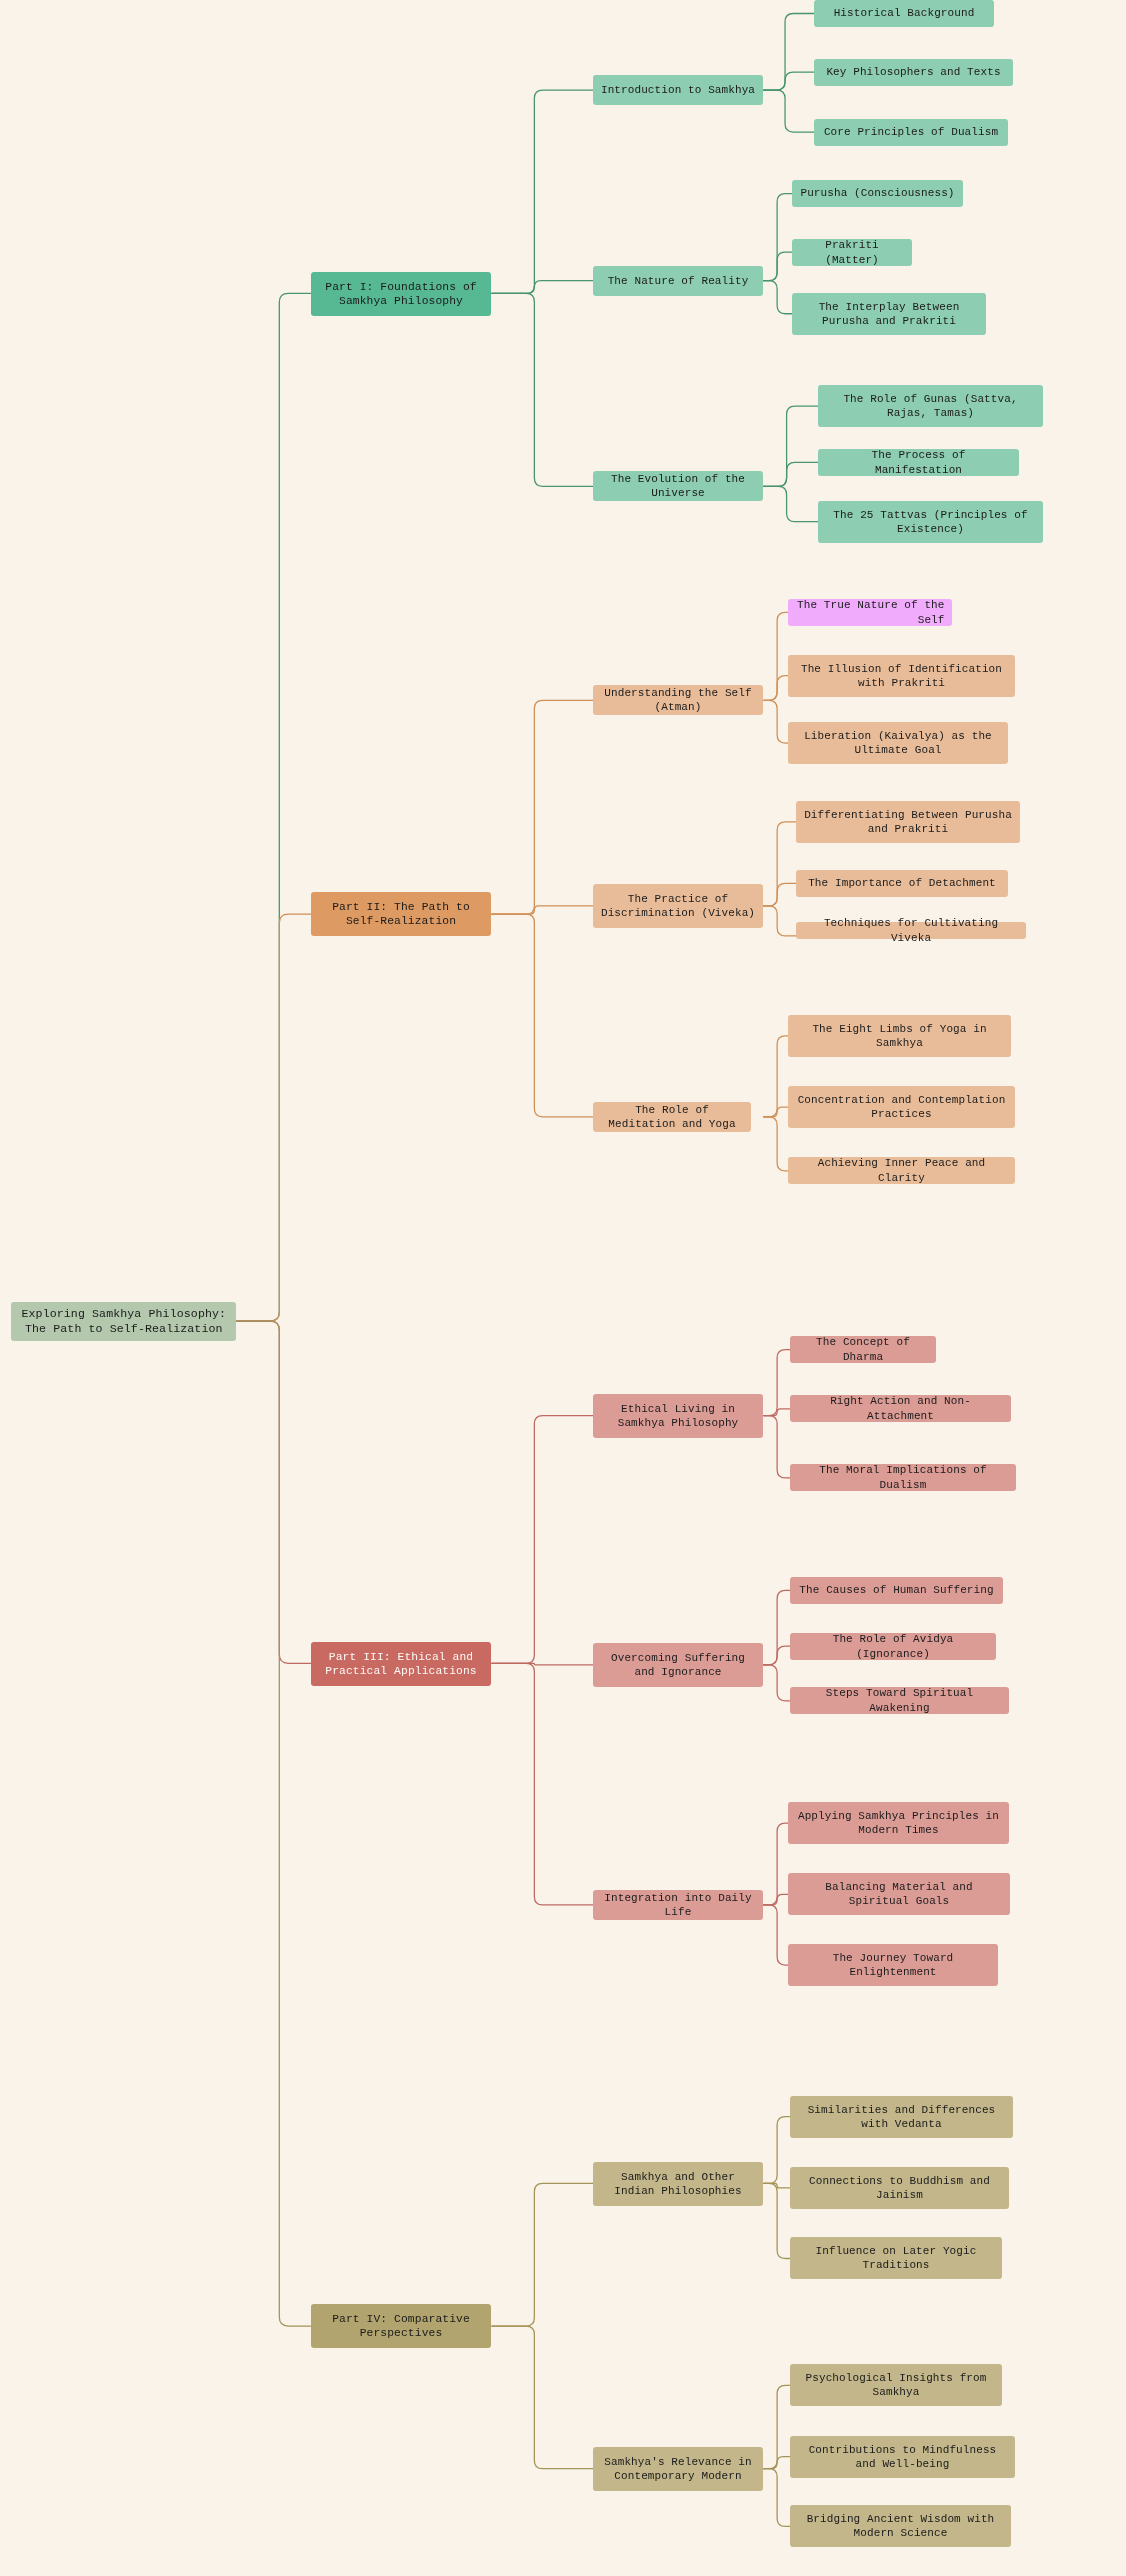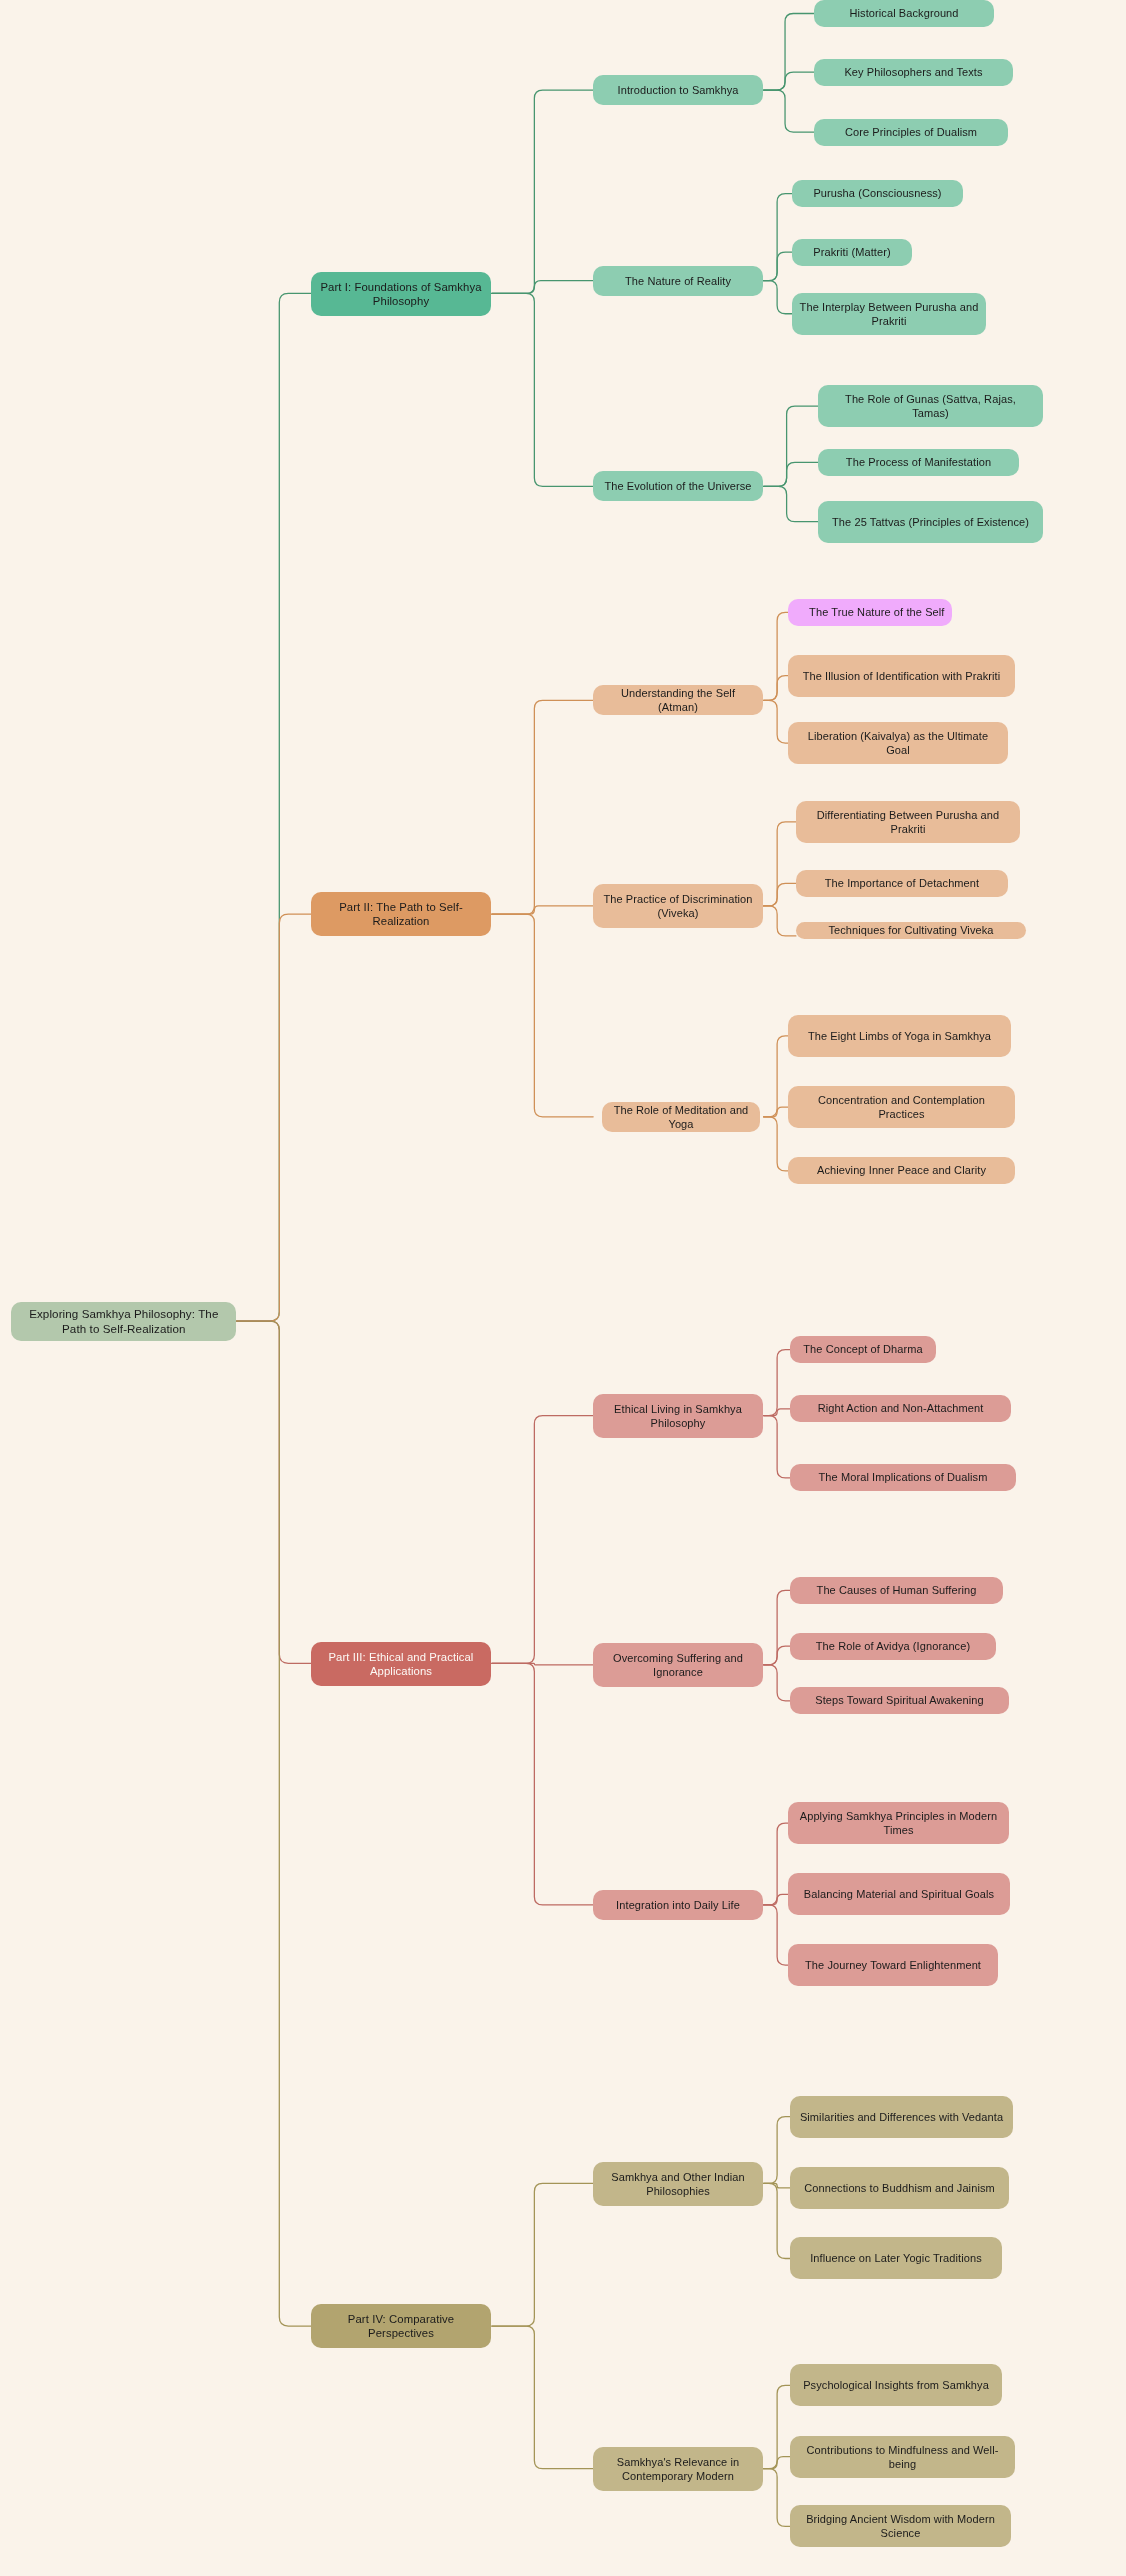--- a/index.html
+++ b/index.html
@@ -9,25 +9,26 @@
     font-family:"Liberation Sans", sans-serif;
     overflow:hidden;
   }
   #map{position:relative;width:1127px;height:2576px;}
   #wires{position:absolute;left:0;top:0;width:1127px;height:2576px;pointer-events:none;}
   .node{
     position:absolute;
     box-sizing:border-box;
     display:flex;align-items:center;justify-content:center;
     text-align:center;
-    border-radius:10px;
+    border-radius:3px;
     padding:4.5px 7.5px;
     line-height:1.28;
     color:#1b1b1b;
     letter-spacing:0.1px;
+    font-family:Liberation Mono, monospace;
   }
   .node span{display:block;width:100%;}
   .root{font-size:11.6px;}
   .part{font-size:11.3px;}
   .branch{font-size:11px;}
   .leaf{font-size:11px;}
   .light-text{color:#fdfaf6;}
 </style>
 </head>
 <body>
@@ -145,21 +146,21 @@
     </div>
     <div class="node leaf" style="left: 796px; top: 801px; width: 224px; height: 42px; background: rgb(232, 188, 153);">
       <span>Differentiating Between Purusha and Prakriti</span>
     </div>
     <div class="node leaf" style="left: 796px; top: 870px; width: 212px; height: 27px; background: rgb(232, 188, 153);">
       <span>The Importance of Detachment</span>
     </div>
     <div class="node leaf" style="left: 796px; top: 922px; width: 230px; height: 17px; background: rgb(232, 188, 153);">
       <span>Techniques for Cultivating Viveka</span>
     </div>
-    <div class="node branch" style="left: 593px; top: 1102px; width: 158px; height: 30px; background: rgb(232, 188, 153); margin-left: 9px;">
+    <div class="node branch" style="left: 593px; top: 1102px; width: 158px; height: 30px; background: rgb(232, 188, 153);">
       <span>The Role of Meditation and Yoga</span>
     </div>
     <div class="node leaf" style="left: 788px; top: 1015px; width: 223px; height: 42px; background: rgb(232, 188, 153);">
       <span>The Eight Limbs of Yoga in Samkhya</span>
     </div>
     <div class="node leaf" style="left: 788px; top: 1086px; width: 227px; height: 42px; background: rgb(232, 188, 153);">
       <span>Concentration and Contemplation Practices</span>
     </div>
     <div class="node leaf" style="left: 788px; top: 1157px; width: 227px; height: 27px; background: rgb(232, 188, 153);">
       <span>Achieving Inner Peace and Clarity</span>

